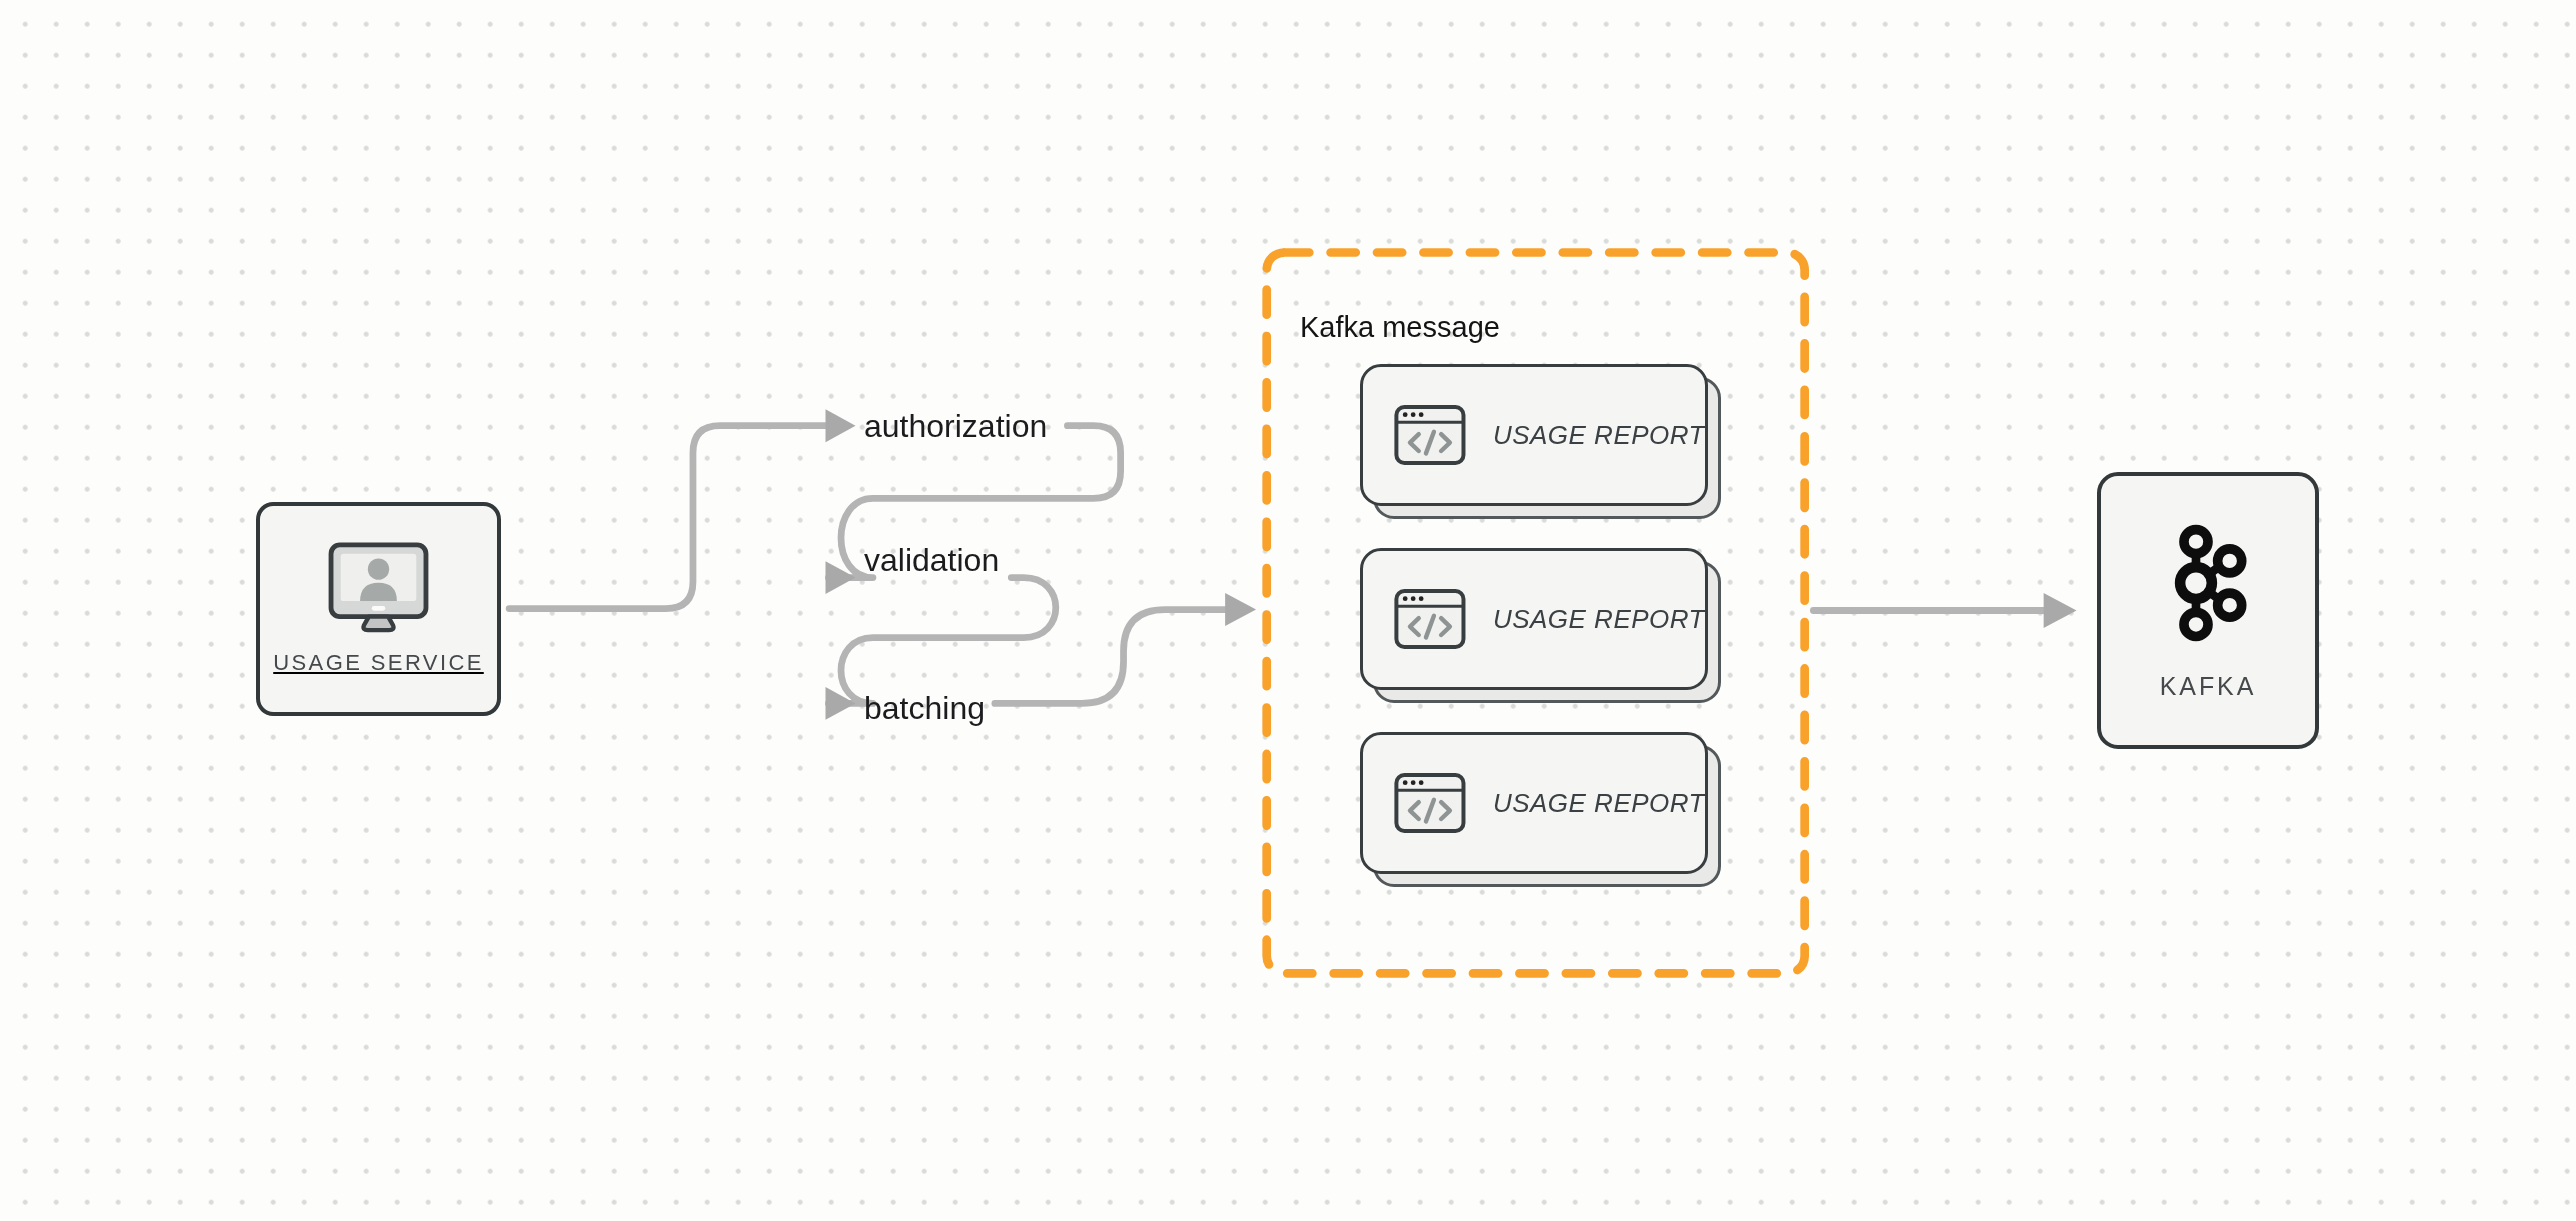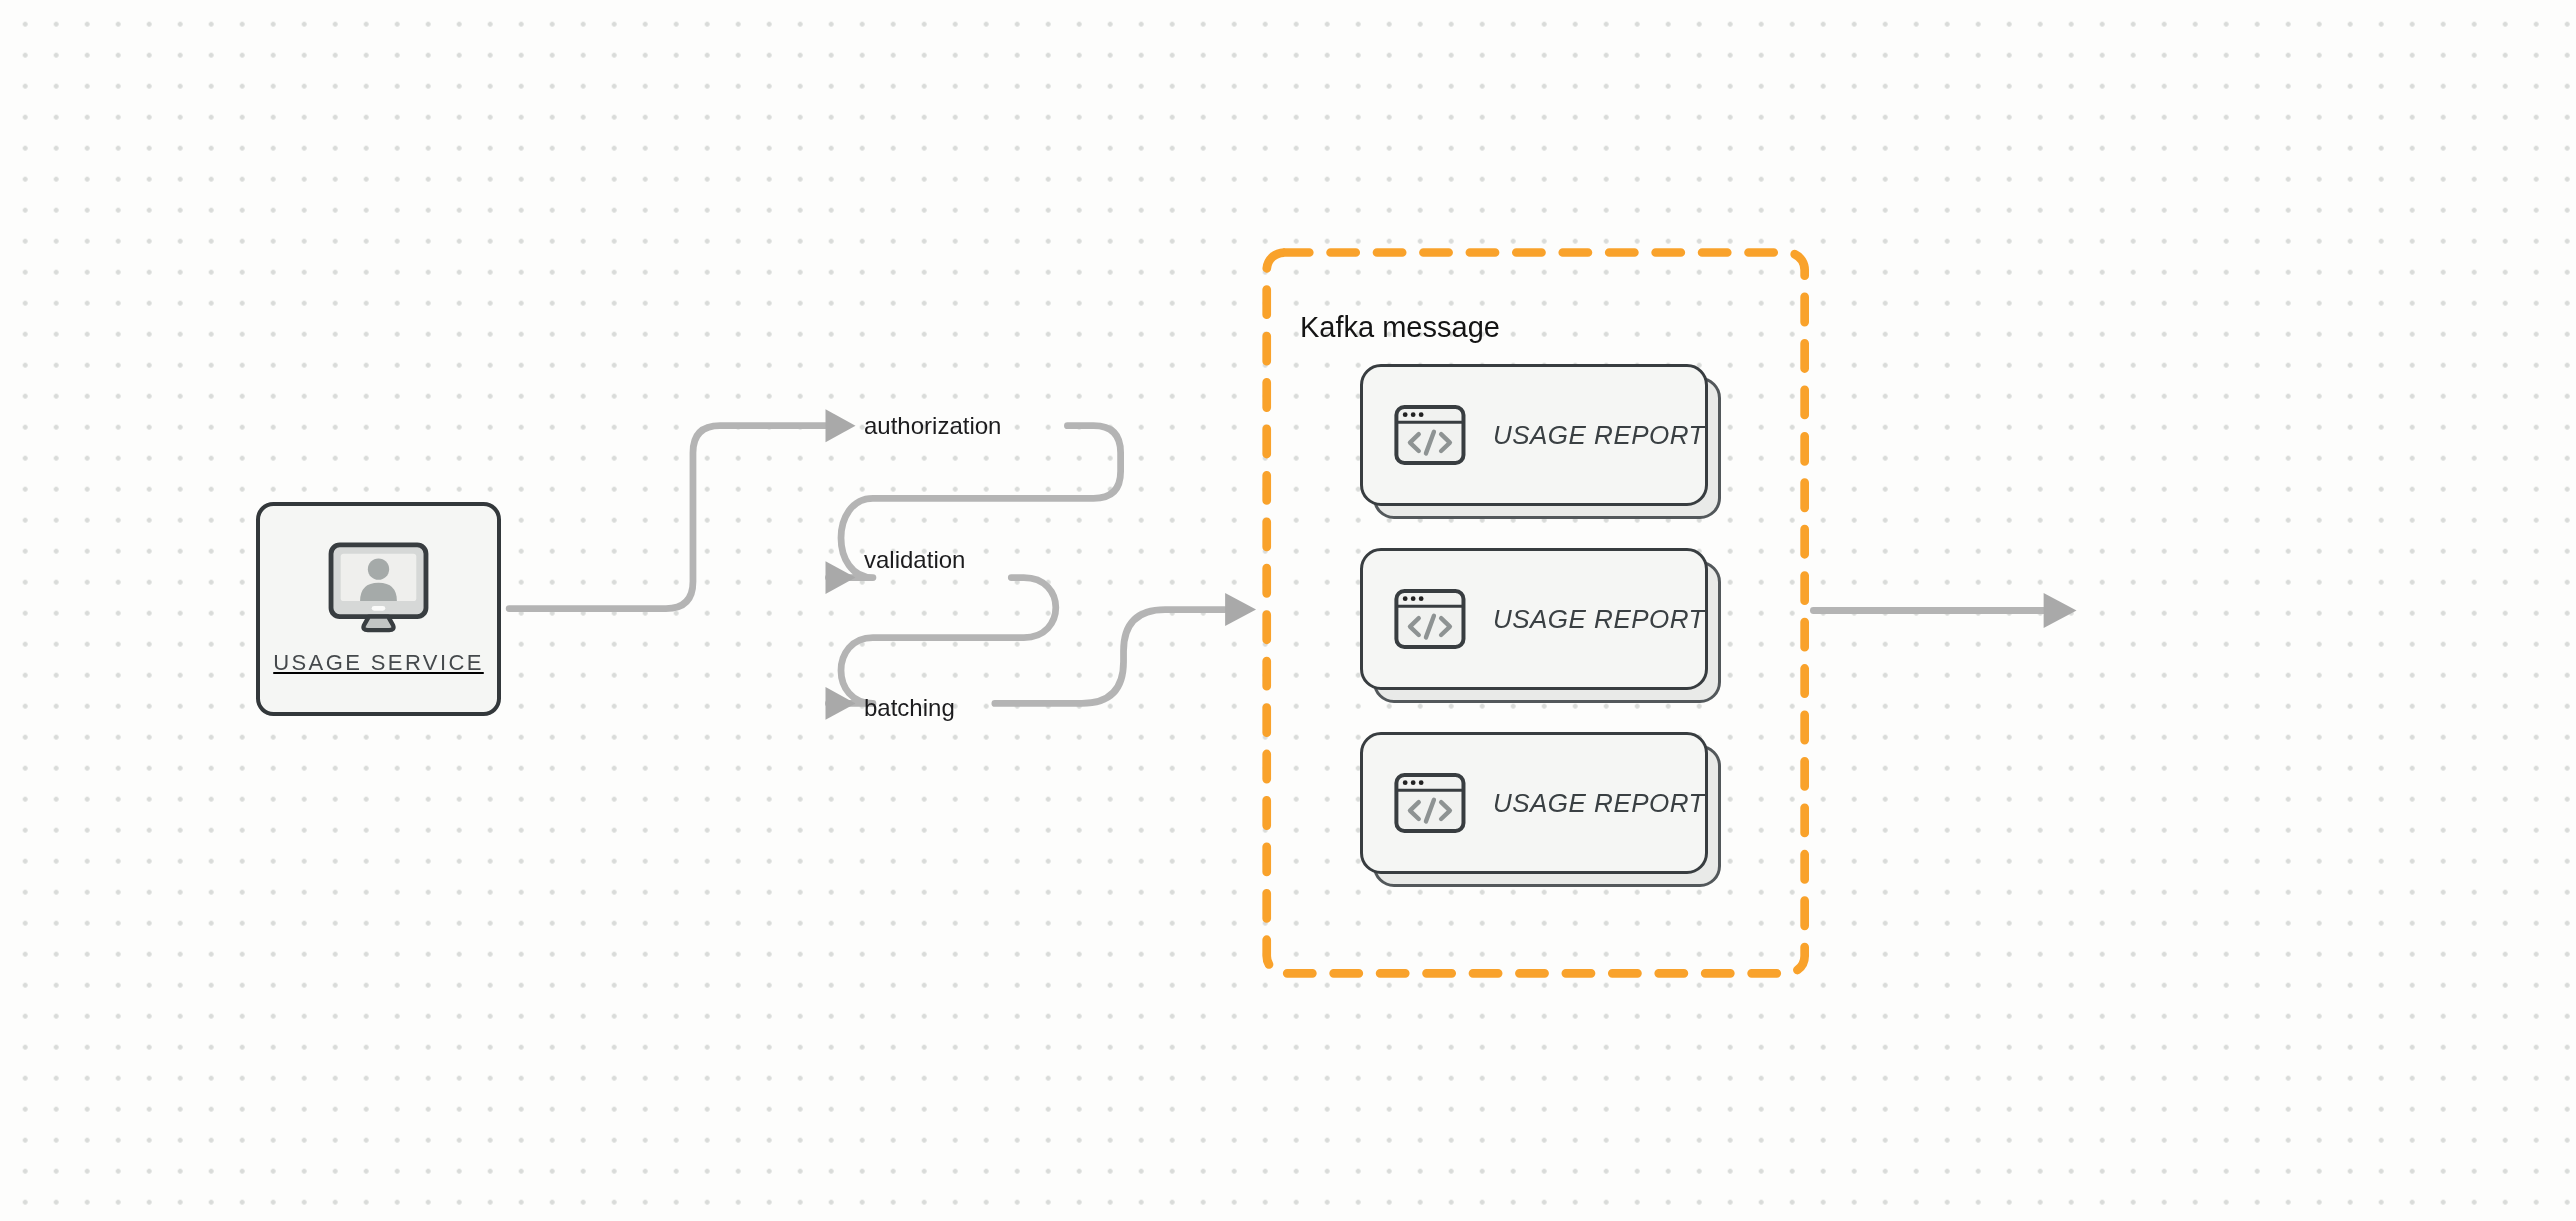--- a/index.html
+++ b/index.html
@@ -27,21 +27,21 @@
     color:#45494c;font-size:22px;font-weight:500;letter-spacing:2.4px;
     white-space:nowrap;
   }
   .usage-node{left:256px;top:502px;width:245px;height:214px;text-decoration:underline;}
   .usage-node .caption{margin-top:15.5px;}
   .kafka-node{left:2097px;top:472px;width:222px;height:277px;border-radius:21px;}
   .kafka-node .caption{margin-top:25px;font-size:25px;letter-spacing:2.9px;}
 
   .step-label{
     position:absolute;z-index:2;left:864px;transform:translateY(-50%);
-    color:#1c1c1e;font-size:24px;font-weight:500;white-space:nowrap;
+    color:#1c1c1e;font-size:32px;font-weight:500;white-space:nowrap;
   }
   .step-authorization{top:426px;}
   .step-validation{top:560px;}
   .step-batching{top:708px;}
 
   .group-title{
     position:absolute;z-index:2;left:1300px;top:298px;
     color:#141414;font-size:29px;font-weight:500;white-space:nowrap;margin-top:13px;
   }
 
@@ -156,15 +156,31 @@
         <g fill="none" stroke="#8e9393" stroke-width="5.5" stroke-linecap="round" stroke-linejoin="round">
           <path d="M 31 37 L 20 47.5 L 31 58"></path>
           <path d="M 59 37 L 70 47.5 L 59 58"></path>
           <path d="M 50 34 L 40 61"></path>
         </g>
       </svg>
       <div class="card-label">USAGE REPORT</div>
     </div>
   </div>
 
+  <div class="node kafka-node">
+    <svg width="77" height="126" viewBox="0 0 80 130">
+      <g fill="none" stroke="#0d0d0d" stroke-width="9">
+        <line x1="27" y1="32" x2="27" y2="48"></line>
+        <line x1="27" y1="80" x2="27" y2="96"></line>
+        <line x1="39" y1="56" x2="51" y2="47"></line>
+        <line x1="39" y1="72" x2="51" y2="81"></line>
+        <circle cx="27" cy="21" r="12.5" stroke-width="10"></circle>
+        <circle cx="27" cy="64" r="16.5" stroke-width="11"></circle>
+        <circle cx="27" cy="107" r="12.5" stroke-width="10"></circle>
+        <circle cx="62" cy="41" r="12.5" stroke-width="10"></circle>
+        <circle cx="62" cy="87" r="12.5" stroke-width="10"></circle>
+      </g>
+    </svg>
+    <div class="caption">KAFKA</div>
+  </div>
 
 </div>
 
 
 </body></html>

